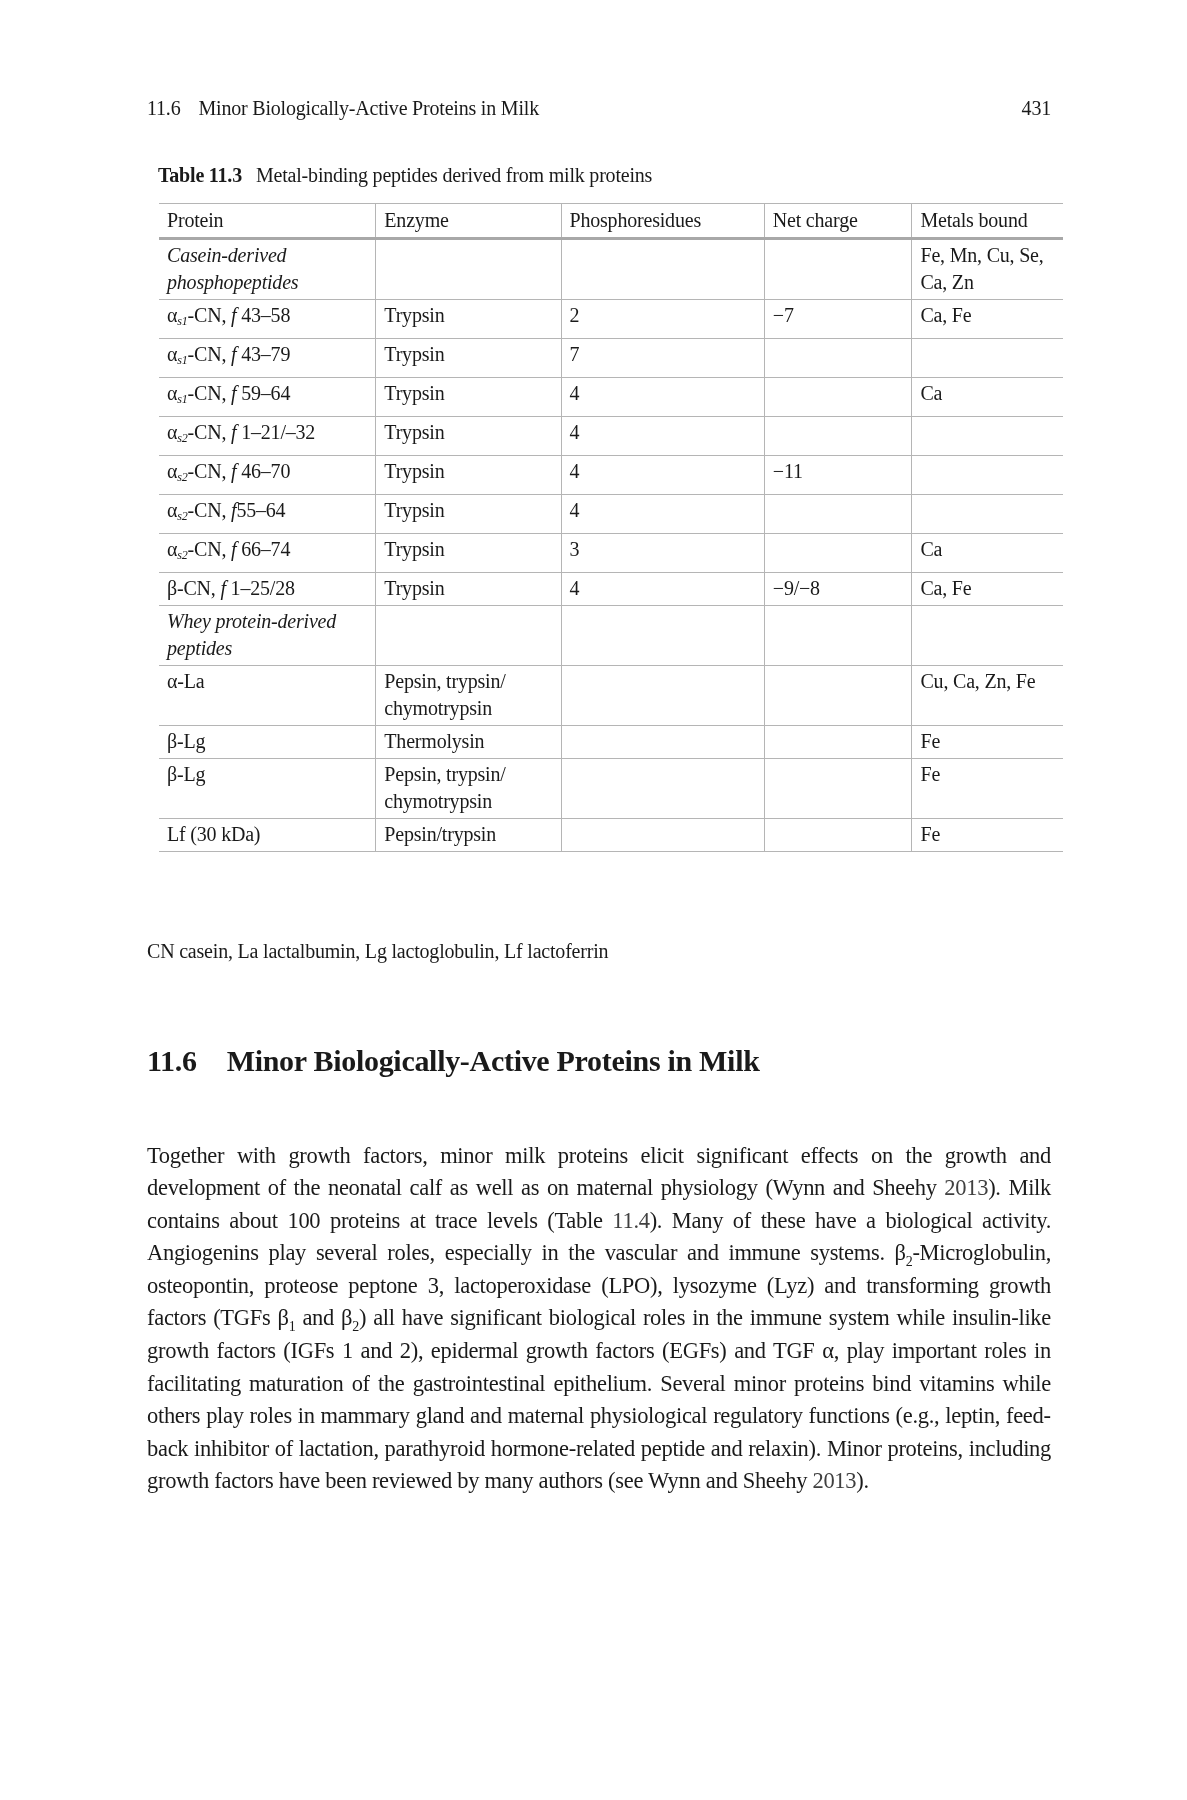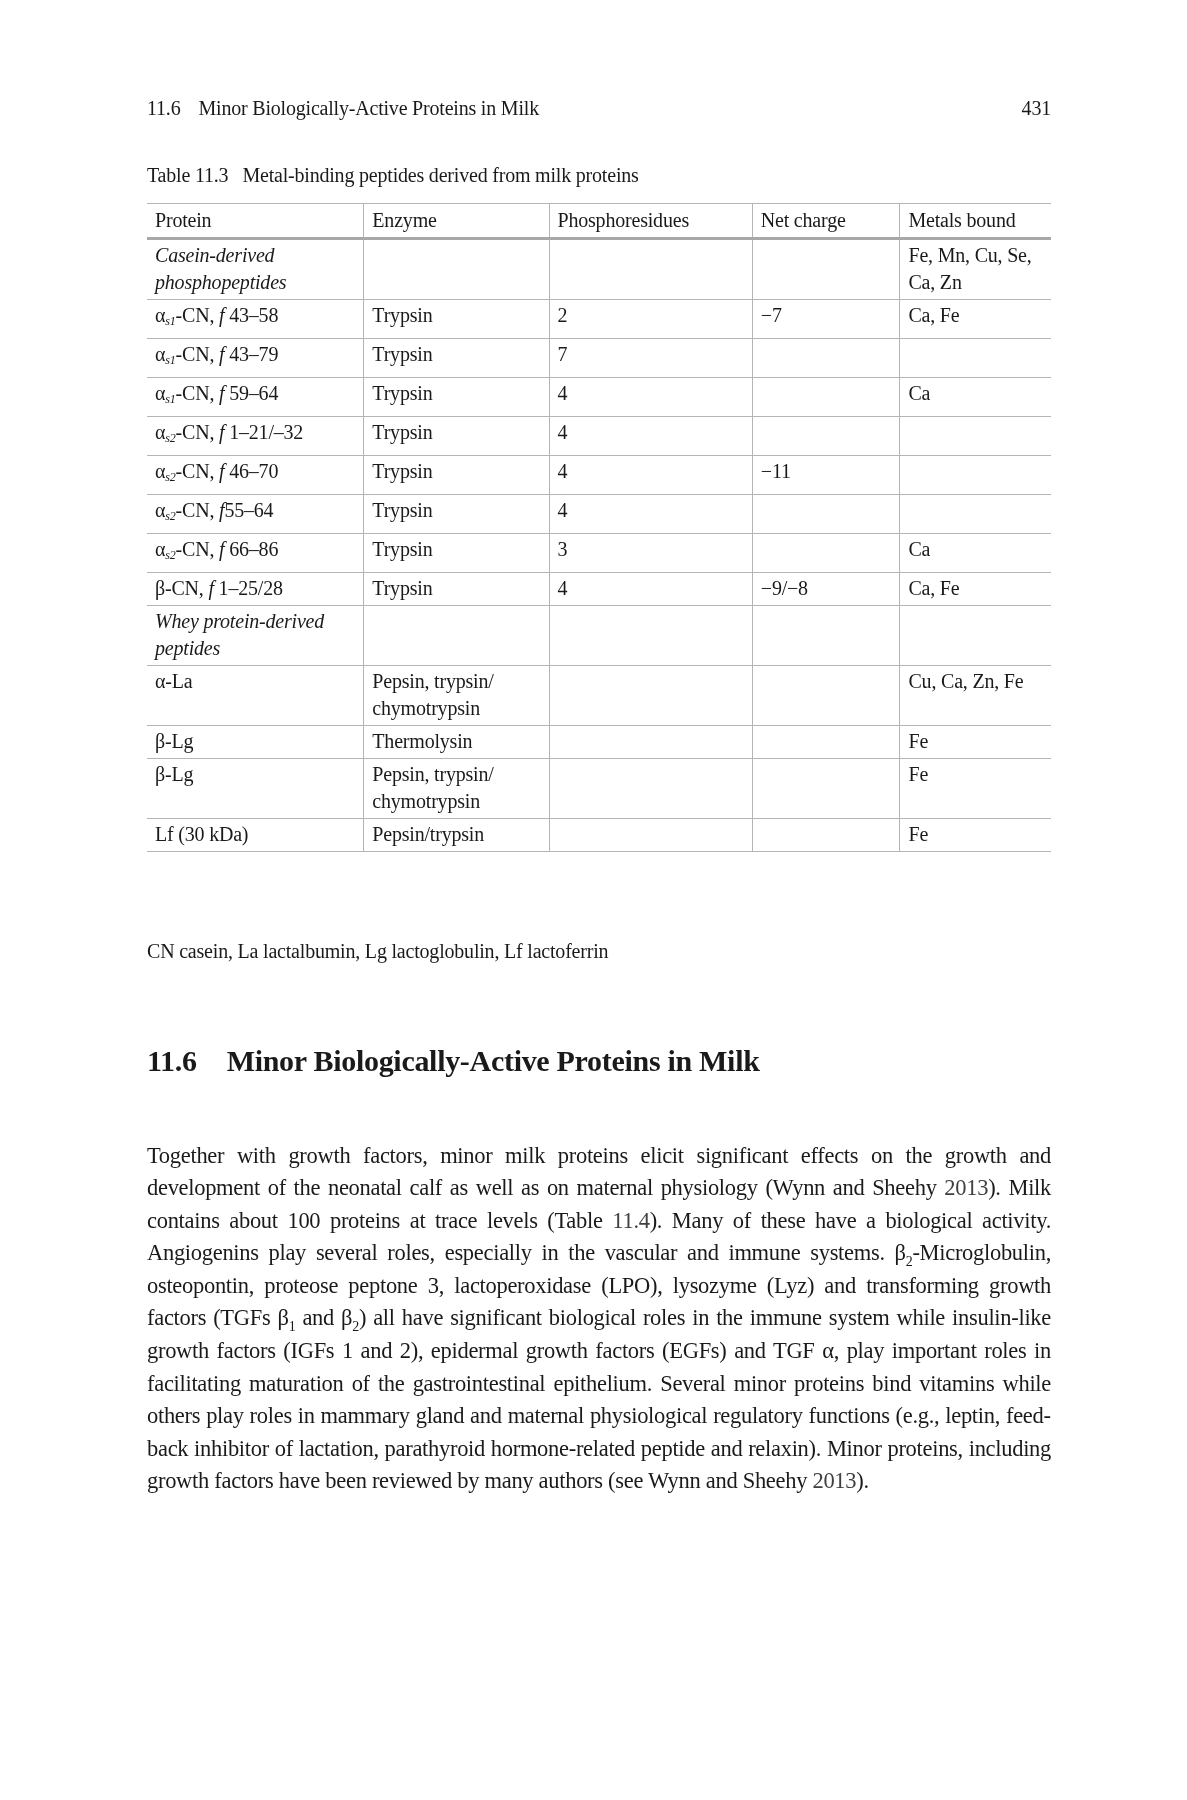--- a/index.html
+++ b/index.html
@@ -32,25 +32,25 @@
       letter-spacing: -0.2px;
     }
     .running-head .sec-num { margin-right: 18px; }
     .table-caption {
       position: absolute;
       top: 164px;
       left: 0;
       font-size: 20px;
       letter-spacing: -0.2px;
     }
-    .table-caption .label { font-weight: normal; margin-right: 14px; }
+    .table-caption .label { font-weight: bold; margin-right: 14px; margin-left: 11px; }
     table.data {
       position: absolute;
       top: 203px;
-      left: 0;
+      left: 12px;
       width: 904px;
       border-collapse: collapse;
       font-size: 20px;
       letter-spacing: -0.2px;
     }
     table.data th, table.data td {
       text-align: left;
       vertical-align: top;
       font-weight: normal;
       padding: 2px 8px 3px 8px;
@@ -173,21 +173,21 @@
           <td></td>
         </tr>
         <tr>
           <td><span>α</span><span class="sub">s2</span><span>-CN, </span><span class="ital">f</span><span>55–64</span></td>
           <td>Trypsin</td>
           <td>4</td>
           <td></td>
           <td></td>
         </tr>
         <tr>
-          <td><span>α</span><span class="sub">s2</span><span>-CN, </span><span class="ital">f</span><span> 66–86</span></td>
+          <td><span>α</span><span class="sub">s2</span><span>-CN, </span><span class="ital">f</span><span> 66–74</span></td>
           <td>Trypsin</td>
           <td>3</td>
           <td></td>
           <td>Ca</td>
         </tr>
         <tr>
           <td><span>β</span><span>-CN, </span><span class="ital">f</span><span> 1–25/28</span></td>
           <td>Trypsin</td>
           <td>4</td>
           <td>−9/−8</td>

